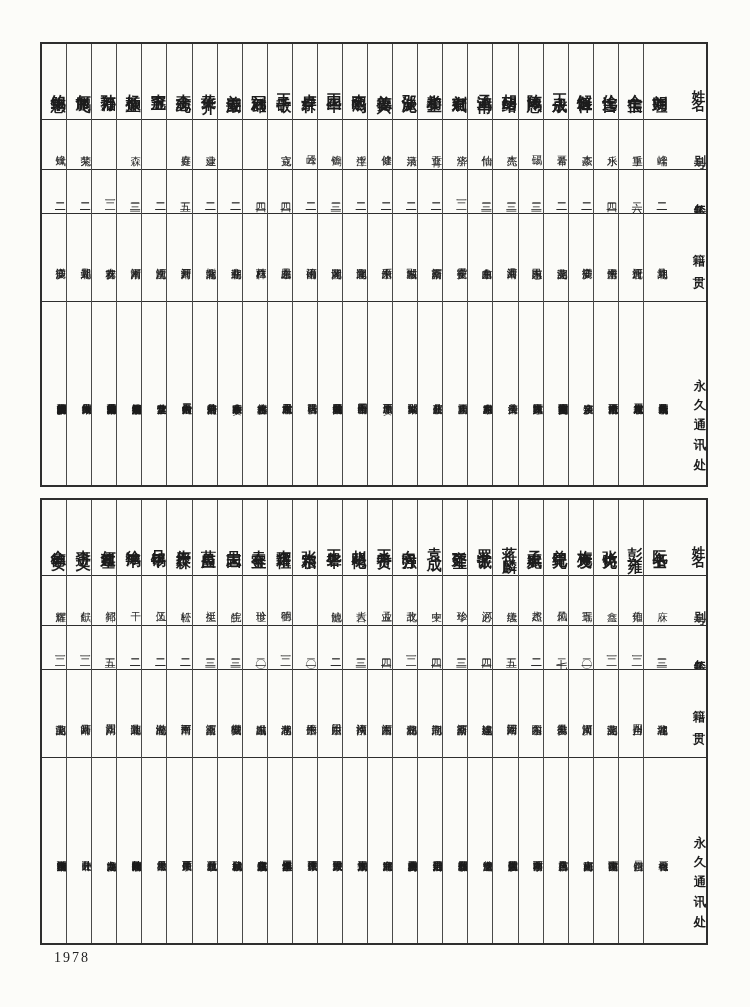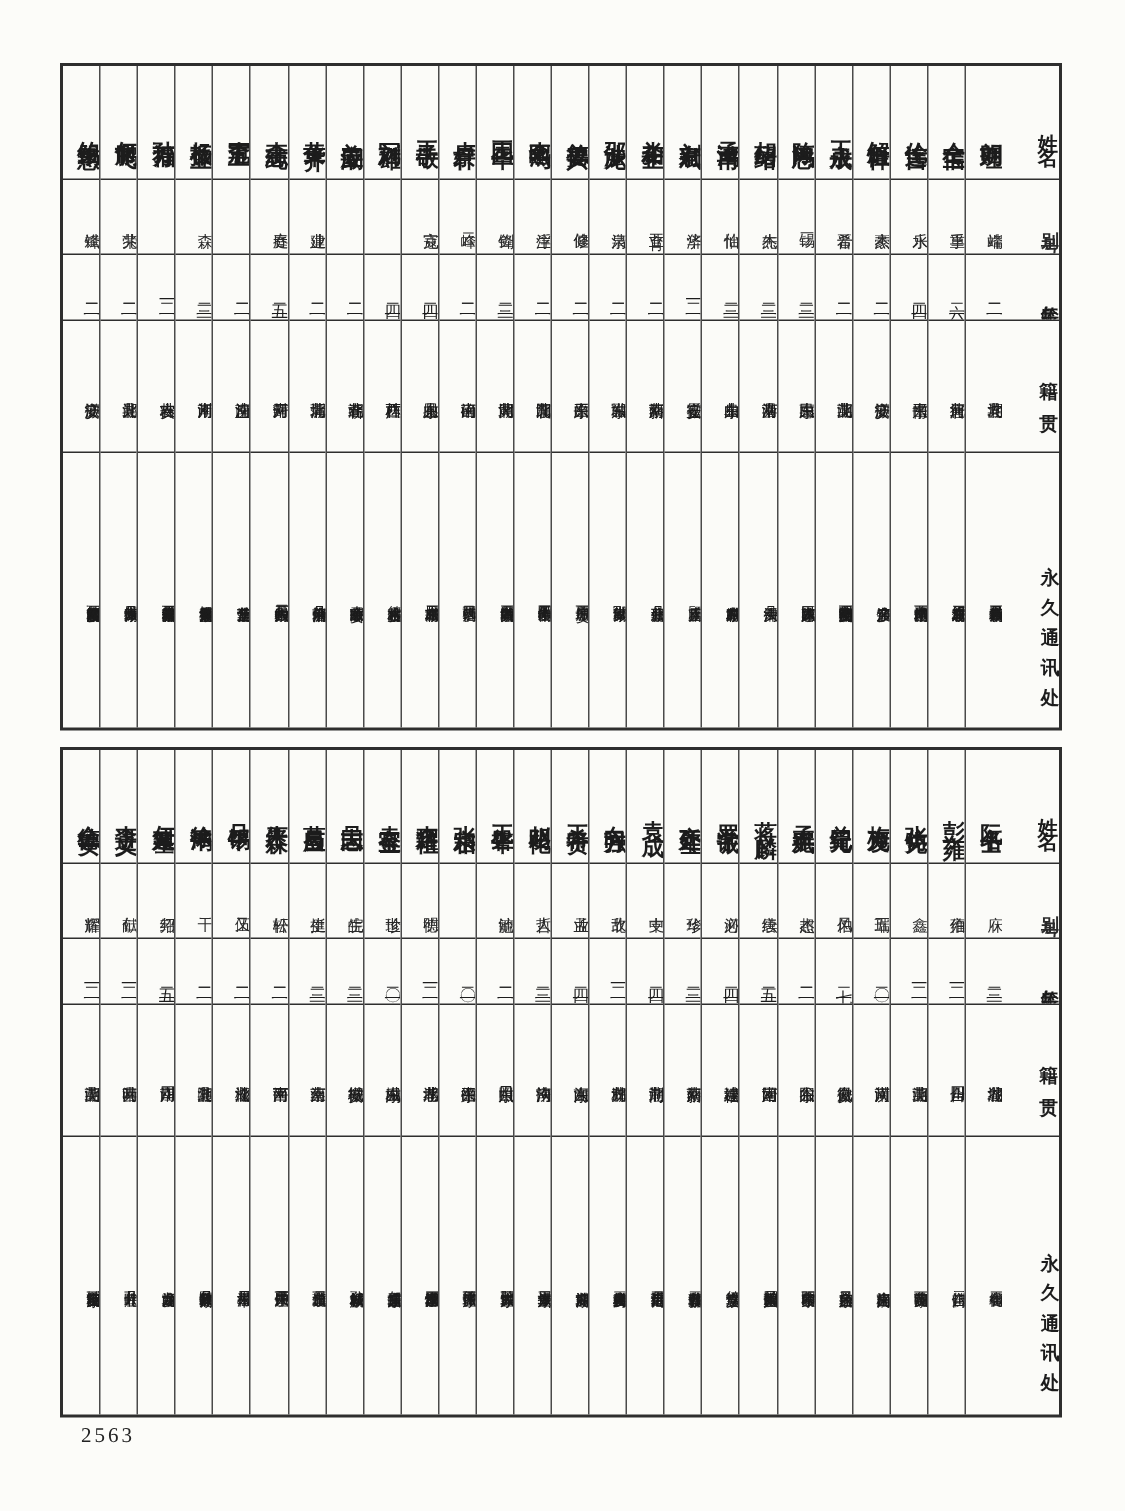--- a/index.html
+++ b/index.html
@@ -429,14 +429,14 @@
         <div class="col">
           <div class="cell c-name">金德安</div>
           <div class="cell c-alias">耀辉</div>
           <div class="cell c-age">二一</div>
           <div class="cell c-native">湖北英山</div>
           <div class="cell c-addr">英山西河金家铺杨家河</div>
         </div>
       </div>
   </div>
 
-  <div class="page-number">2563</div>
+  <div class="page-number">1978</div>
 </div>
 
 </body></html>

